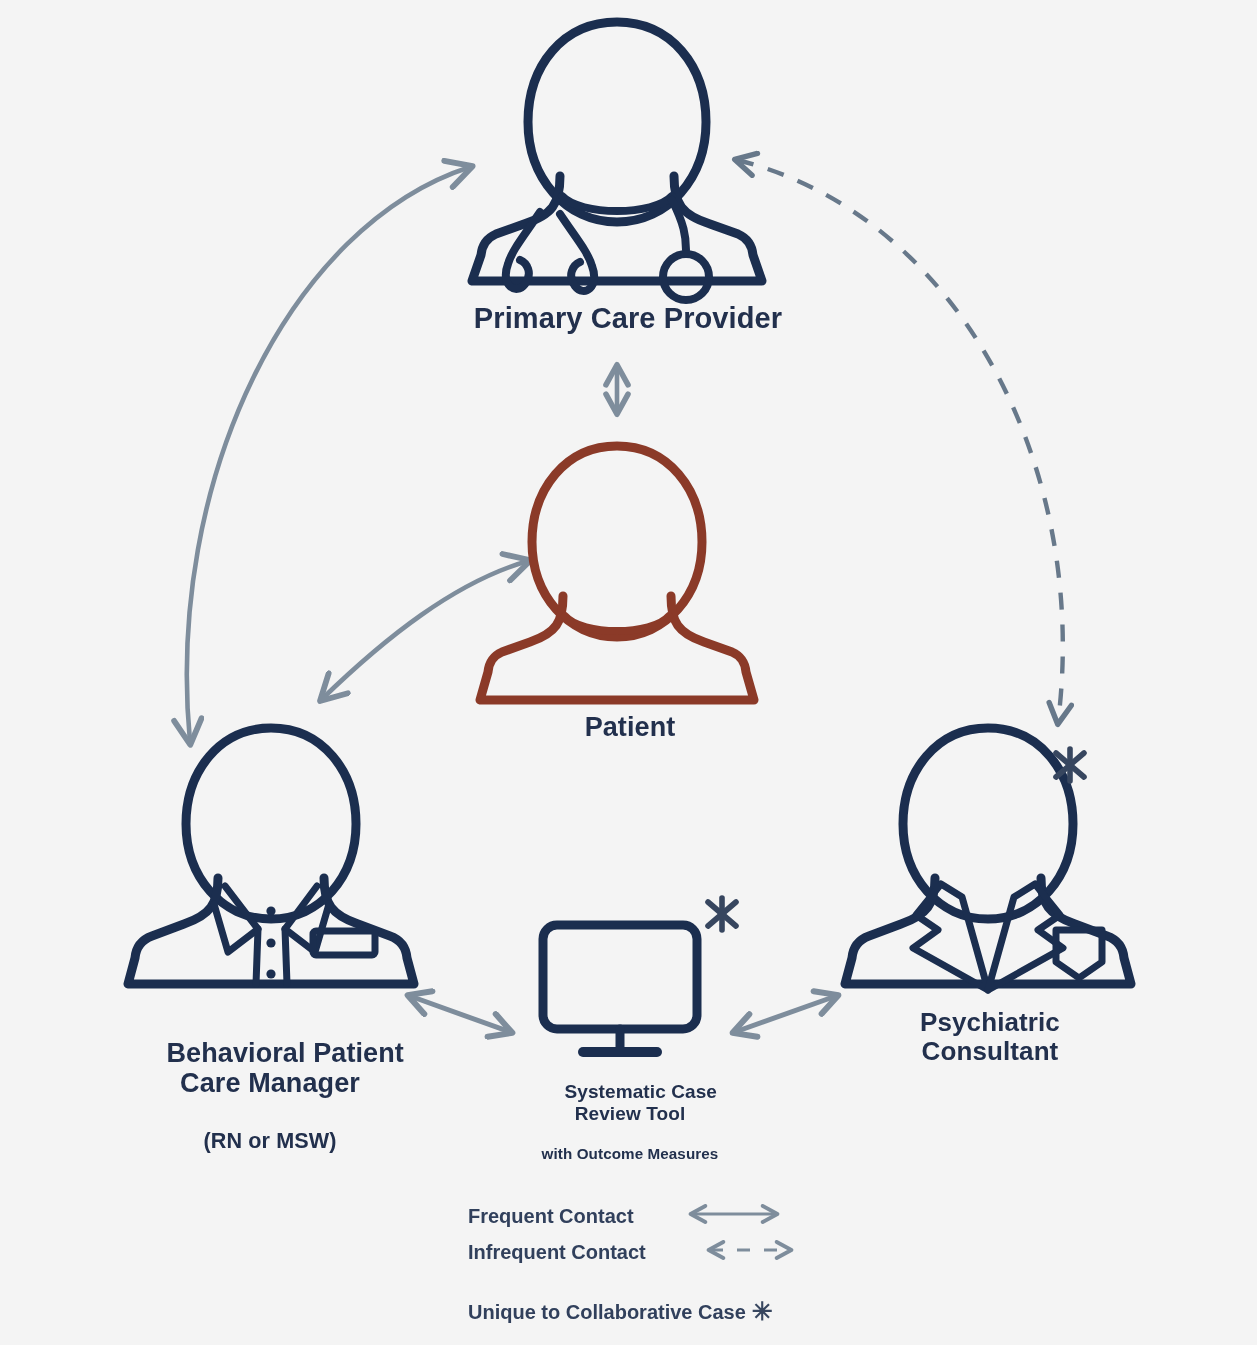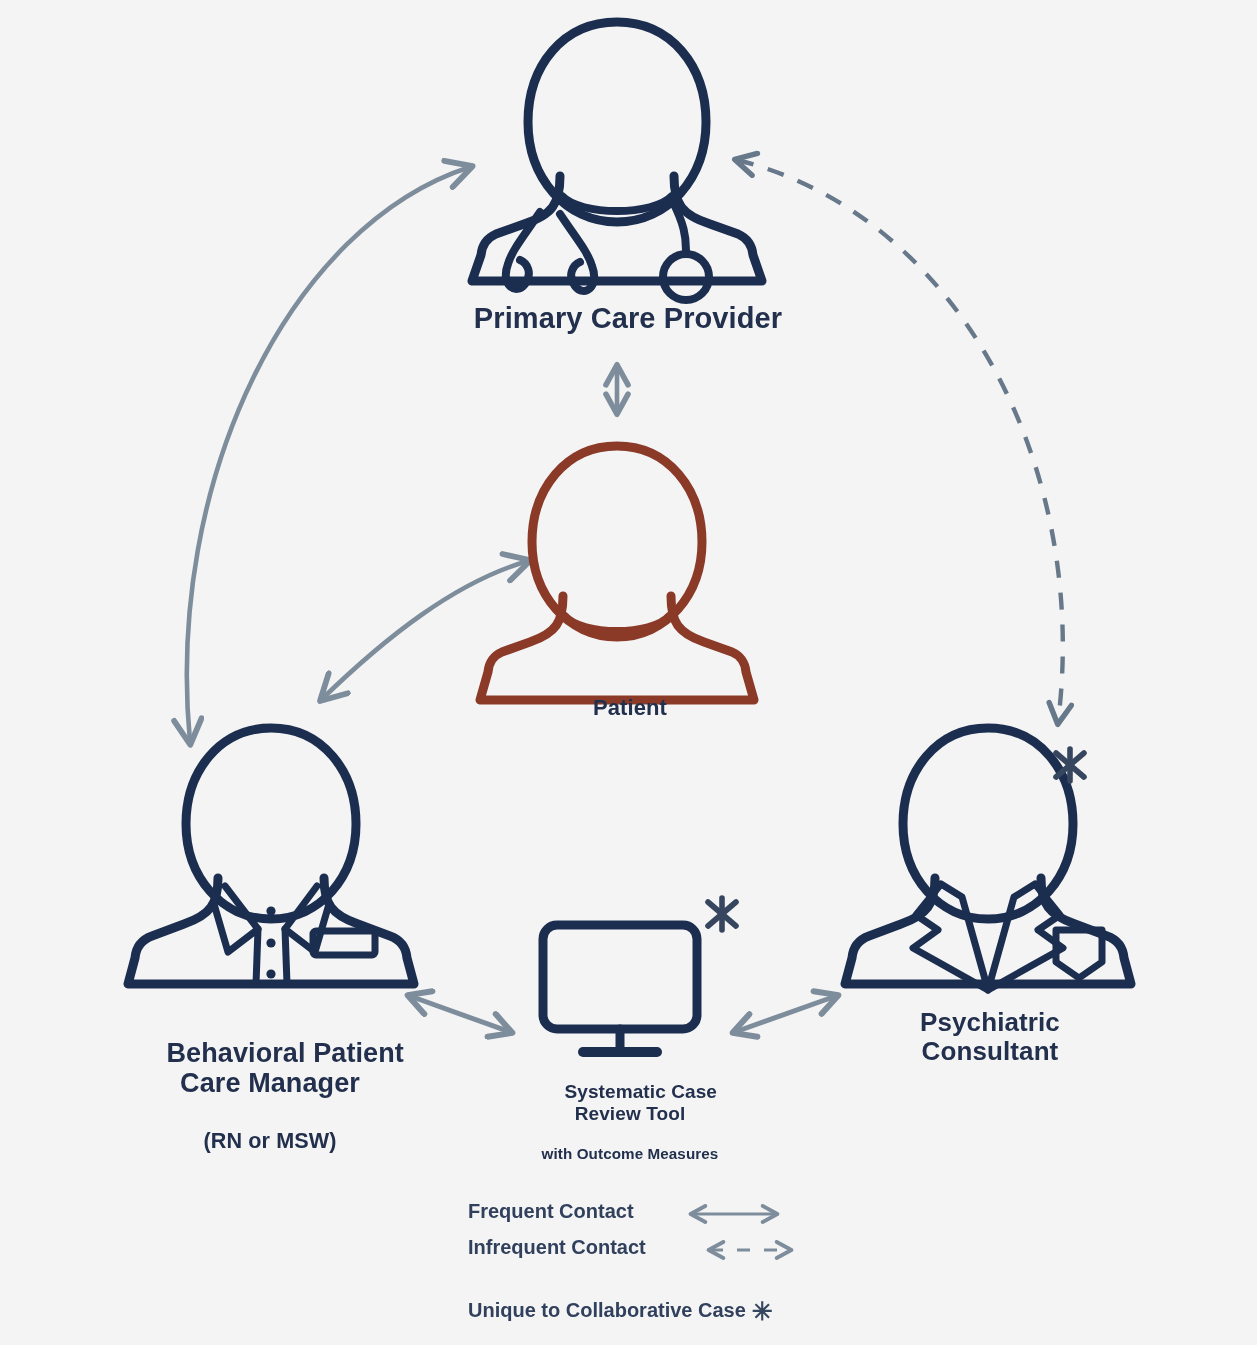--- a/index.html
+++ b/index.html
@@ -42,39 +42,39 @@
   .label .sub {
     display: block;
     font-size: 0.80em;
     font-weight: 700;
   }
   #label-pcp {
     left: 378px; top: 302px; width: 500px;
     font-size: 29px;
   }
   #label-patient {
-    left: 450px; top: 696px; width: 360px;
-    font-size: 22px;
+    left: 450px; top: 712px; width: 360px;
+    font-size: 27px;
   }
   #label-bhcm {
     left: 50px; top: 1008px; width: 440px;
     font-size: 27px;
   }
   #label-tool {
     left: 430px; top: 1060px; width: 400px;
     font-size: 19px;
   }
   #label-psych {
     left: 800px; top: 1008px; width: 380px;
     font-size: 26px;
   }
   .legend-row {
     position: absolute;
     display: flex;
-    align-items: flex-start;
+    align-items: flex-end;
     font-weight: 700;
     color: #31405c;
   }
   #legend-frequent { left: 468px; top: 1200px; font-size: 20px; }
   #legend-infrequent { left: 468px; top: 1236px; font-size: 20px; gap: 16px; }
   #legend-unique { left: 468px; top: 1299px; font-size: 20px; }
   .legend-text { width: 212px; }
   .legend-art { width: 110px; height: 28px; }
   .legend-art svg { display: block; }
   .star-glyph {

